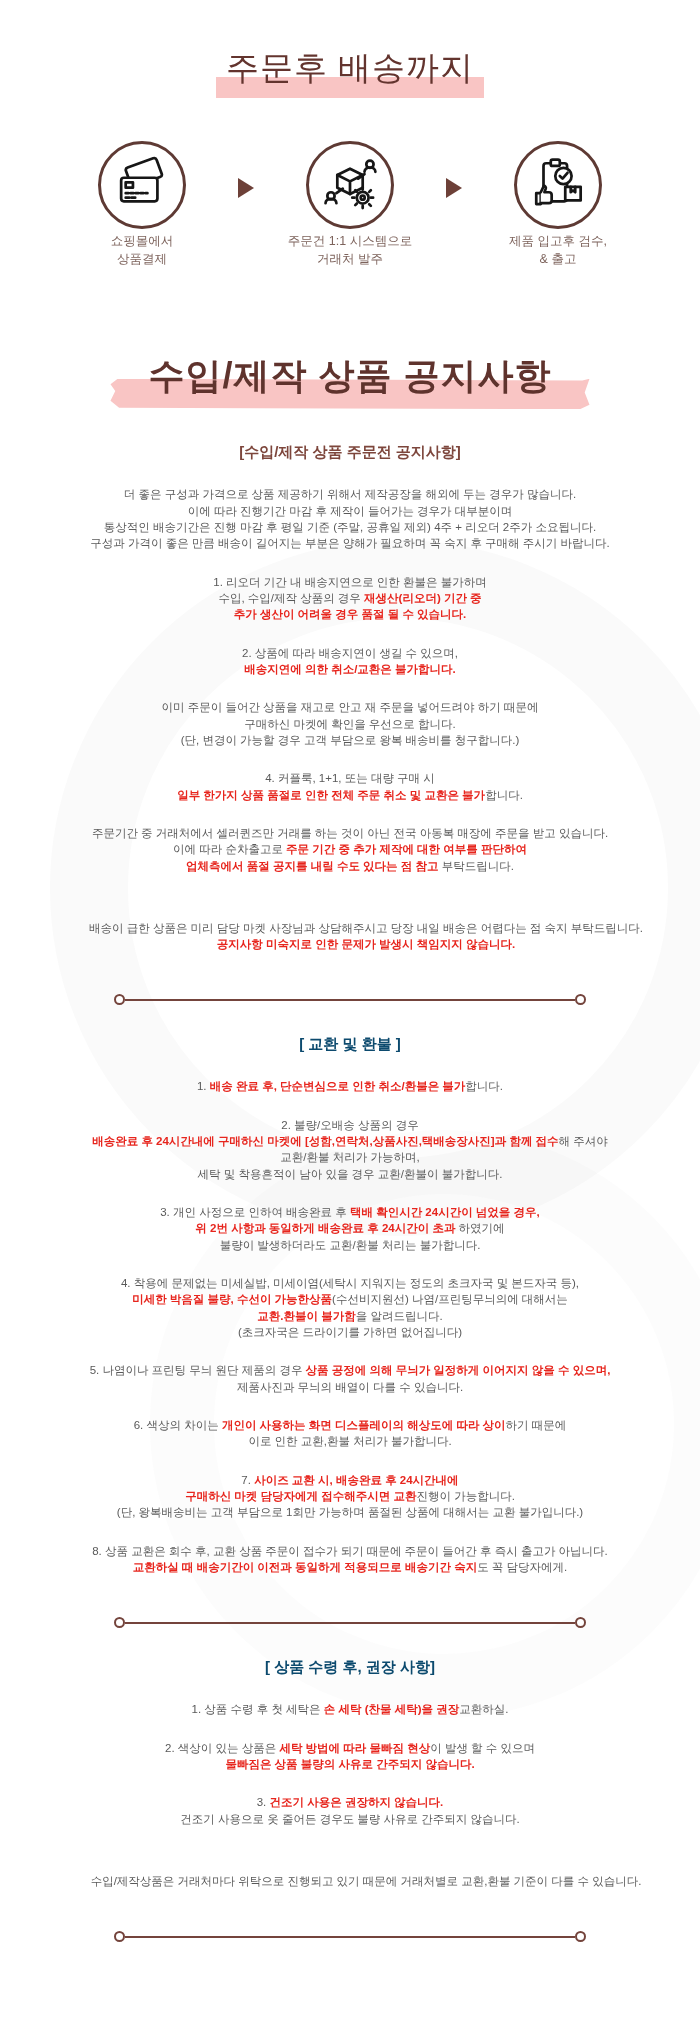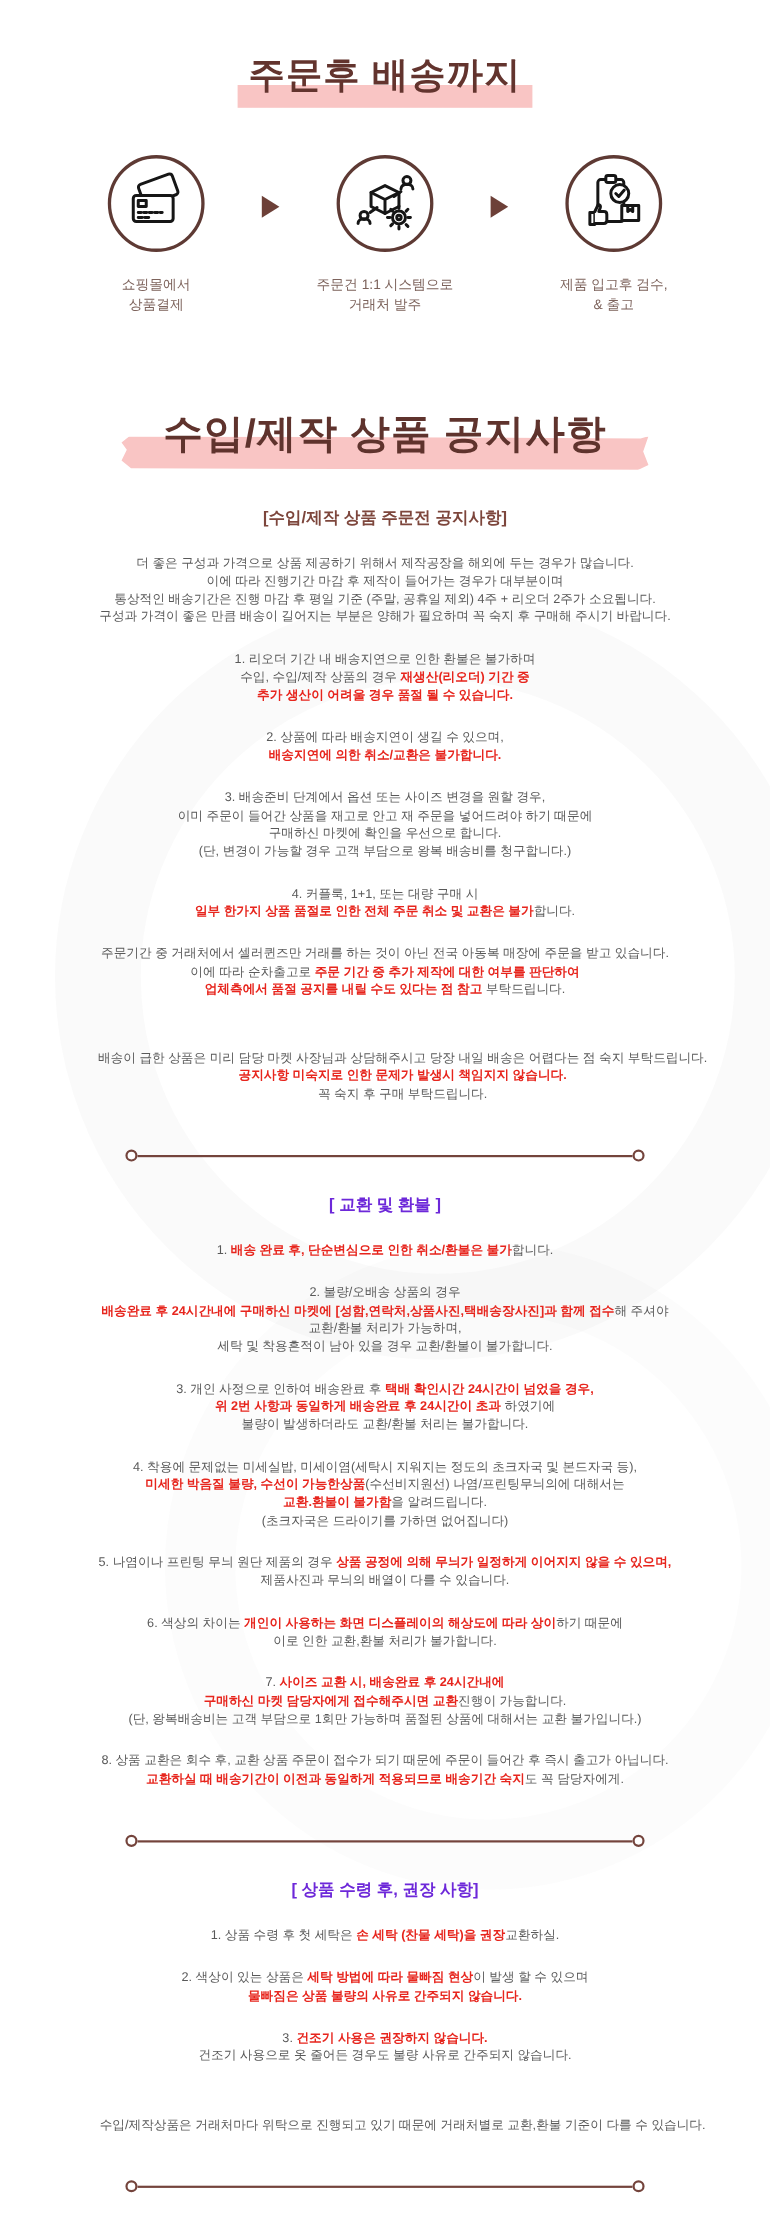--- a/index.html
+++ b/index.html
@@ -4,41 +4,41 @@
 <style>
   html,body{margin:0;padding:0;background:#fff;}
   .page{position:relative;width:700px;min-height:2030px;margin:0 auto;background:#fff;overflow:hidden;
         font-family:"Liberation Sans","DejaVu Sans",sans-serif;}
   
   .watermark{position:absolute;border-radius:50%;z-index:0;pointer-events:none;}
   .wm1{top:540px;left:50px;width:540px;height:540px;border:78px solid rgba(80,80,80,0.028);}
   .wm2{top:1130px;left:150px;width:460px;height:460px;border:64px solid rgba(80,80,80,0.02);}
 
   .hero{position:relative;z-index:1;padding-top:46px;text-align:center;}
-  .title1{margin:0;font-size:33px;font-weight:700;color:#63342e;letter-spacing:1px;}
+  .title1{margin:0;font-size:33px;font-weight:400;color:#63342e;letter-spacing:1px;}
   .title1 .hl{background-image:linear-gradient(180deg,rgba(0,0,0,0) 58%,#f9c5c4 58%);padding:0 10px 12px;}
 
   .process{position:relative;z-index:1;display:flex;justify-content:center;align-items:flex-start;margin-top:50px;}
   .step{width:180px;display:flex;flex-direction:column;align-items:center;}
   .circle{width:88px;height:88px;border:3.5px solid #5e3a34;border-radius:50%;background:#fff;
           display:flex;align-items:center;justify-content:center;box-sizing:border-box;}
   .circle svg{width:58px;height:58px;stroke:#161616;fill:none;stroke-width:3;stroke-linecap:round;stroke-linejoin:round;}
   .arrow{width:0;height:0;border-top:10px solid transparent;border-bottom:10px solid transparent;
          border-left:16px solid #6d4038;margin:37px 6px 0;}
-  .step-label{margin-top:21px;font-size:12.5px;color:#7d635c;line-height:1.45;text-align:center;}
+  .step-label{margin-top:3px;font-size:12.5px;color:#7d635c;line-height:1.45;text-align:center;}
 
   .title2{position:relative;z-index:1;margin:84px 0 0;text-align:center;font-size:36px;font-weight:800;
           color:#5f332d;letter-spacing:1px;}
   .band-wrap{position:relative;display:inline-block;padding:0 4px;}
   .band{position:absolute;left:-34px;right:-34px;top:54%;bottom:-8px;background:#f9c5c4;z-index:0;
         clip-path:polygon(0% 18%,1.5% 0%,98.5% 6%,100% 0%,99% 45%,100% 85%,98% 100%,1.8% 95%,0% 72%,1% 40%);}
   .band-txt{position:relative;z-index:1;}
 
   .notice-body{position:relative;z-index:1;margin-top:42px;padding-bottom:60px;}
-  .subheading{text-align:center;font-size:15px;font-weight:700;color:#6d28d9;margin:0 0 24px;}
+  .subheading{text-align:center;font-size:15px;font-weight:700;color:#0c4a6e;margin:0 0 24px;}
   .subheading.tone-brown{color:#7d463c;}
   .block{margin:22px 0;text-align:center;}
   .block.gap-lg{margin-top:46px;padding-left:32px;}
   .line{font-size:11.5px;line-height:1.42;color:#595959;white-space:nowrap;}
   .line .red{color:#e7251d;font-weight:700;}
   .divider{display:flex;align-items:center;width:472px;margin:42px auto 30px;}
   .dot{width:7px;height:7px;border:2px solid #74443c;border-radius:50%;background:#fff;flex:0 0 auto;}
   .rule{flex:1;height:2px;background:#74443c;}
 </style>
 </head>
@@ -130,38 +130,36 @@
         <div class="block">
           <div class="line"><span>1. 리오더 기간 내 배송지연으로 인한 환불은 불가하며</span></div>
           <div class="line"><span>수입, 수입/제작 상품의 경우 </span><span class="red">재생산(리오더) 기간 중</span></div>
           <div class="line"><span class="red">추가 생산이 어려울 경우 품절 될 수 있습니다.</span></div>
         </div>
         <div class="block">
           <div class="line"><span>2. 상품에 따라 배송지연이 생길 수 있으며,</span></div>
           <div class="line"><span class="red">배송지연에 의한 취소/교환은 불가합니다.</span></div>
         </div>
         <div class="block">
-          <div class="line"><span>3. 배송준비 단계에서 옵션 또는 사이즈 변경을 원할 경우,</span></div>
           <div class="line"><span>이미 주문이 들어간 상품을 재고로 안고 재 주문을 넣어드려야 하기 때문에</span></div>
           <div class="line"><span>구매하신 마켓에 확인을 우선으로 합니다.</span></div>
           <div class="line"><span>(단, 변경이 가능할 경우 고객 부담으로 왕복 배송비를 청구합니다.)</span></div>
         </div>
         <div class="block">
           <div class="line"><span>4. 커플룩, 1+1, 또는 대량 구매 시</span></div>
           <div class="line"><span class="red">일부 한가지 상품 품절로 인한 전체 주문 취소 및 교환은 불가</span><span>합니다.</span></div>
         </div>
         <div class="block">
           <div class="line"><span>주문기간 중 거래처에서 셀러퀸즈만 거래를 하는 것이 아닌 전국 아동복 매장에 주문을 받고 있습니다.</span></div>
           <div class="line"><span>이에 따라 순차출고로 </span><span class="red">주문 기간 중 추가 제작에 대한 여부를 판단하여</span></div>
           <div class="line"><span class="red">업체측에서 품절 공지를 내릴 수도 있다는 점 참고</span><span> 부탁드립니다.</span></div>
         </div>
         <div class="block gap-lg">
           <div class="line"><span>배송이 급한 상품은 미리 담당 마켓 사장님과 상담해주시고 당장 내일 배송은 어렵다는 점 숙지 부탁드립니다.</span></div>
           <div class="line"><span class="red">공지사항 미숙지로 인한 문제가 발생시 책임지지 않습니다.</span></div>
-          <div class="line"><span>꼭 숙지 후 구매 부탁드립니다.</span></div>
         </div>
       </section>
       <div class="divider">
         <span class="dot"></span>
         <span class="rule"></span>
         <span class="dot"></span>
       </div>
       <section class="section">
         <div class="subheading">[ 교환 및 환불 ]</div>
         <div class="block">

